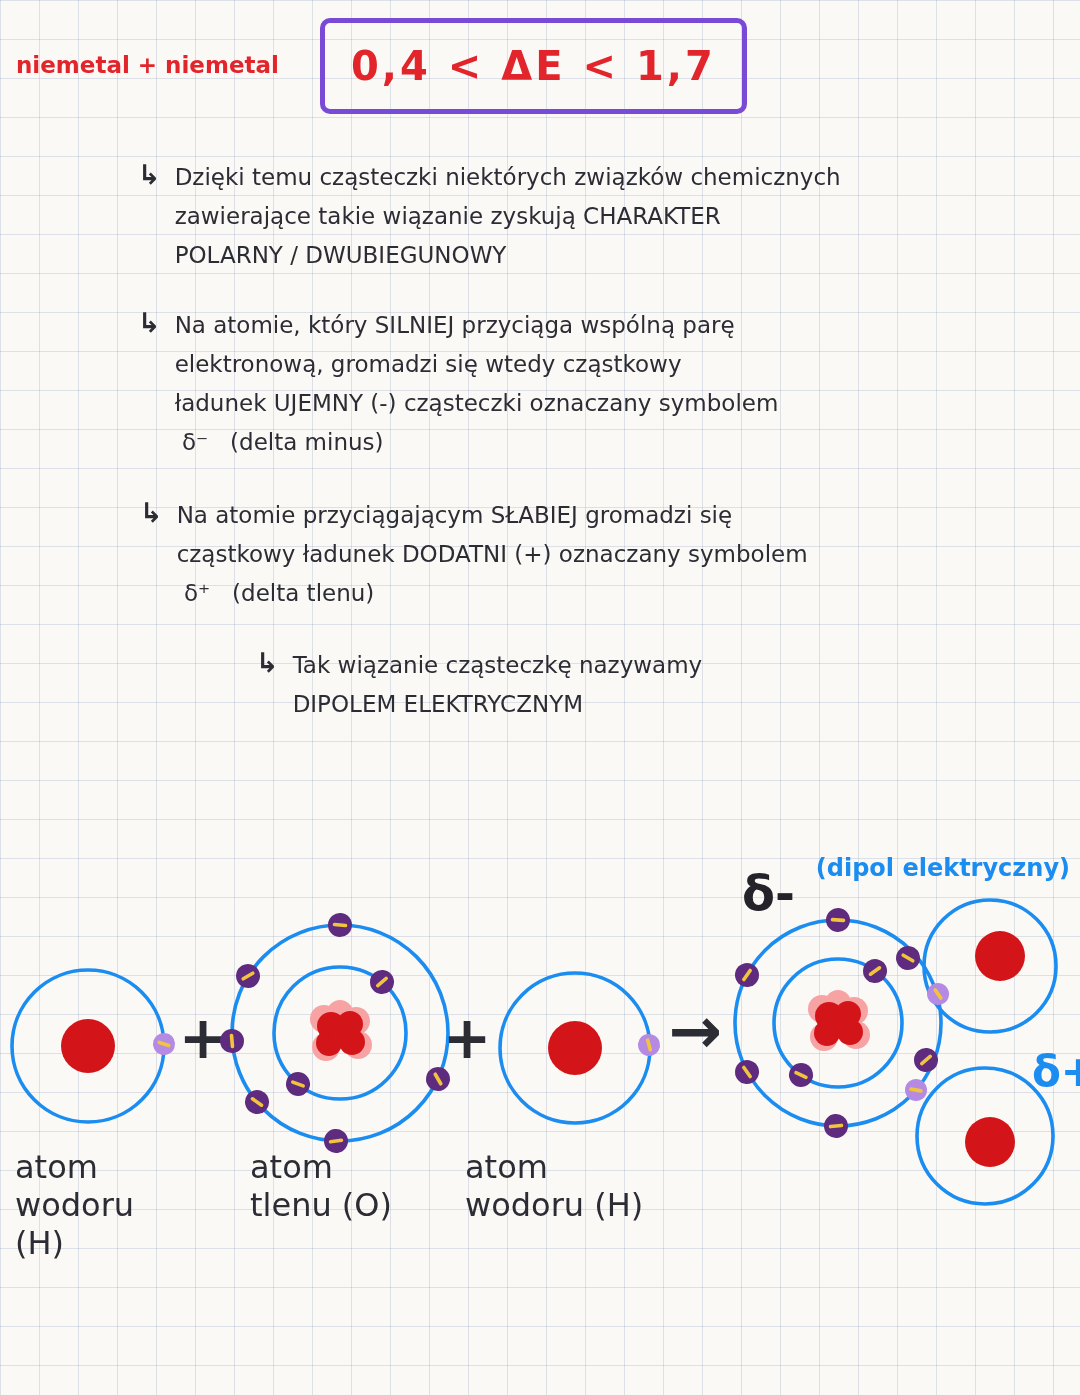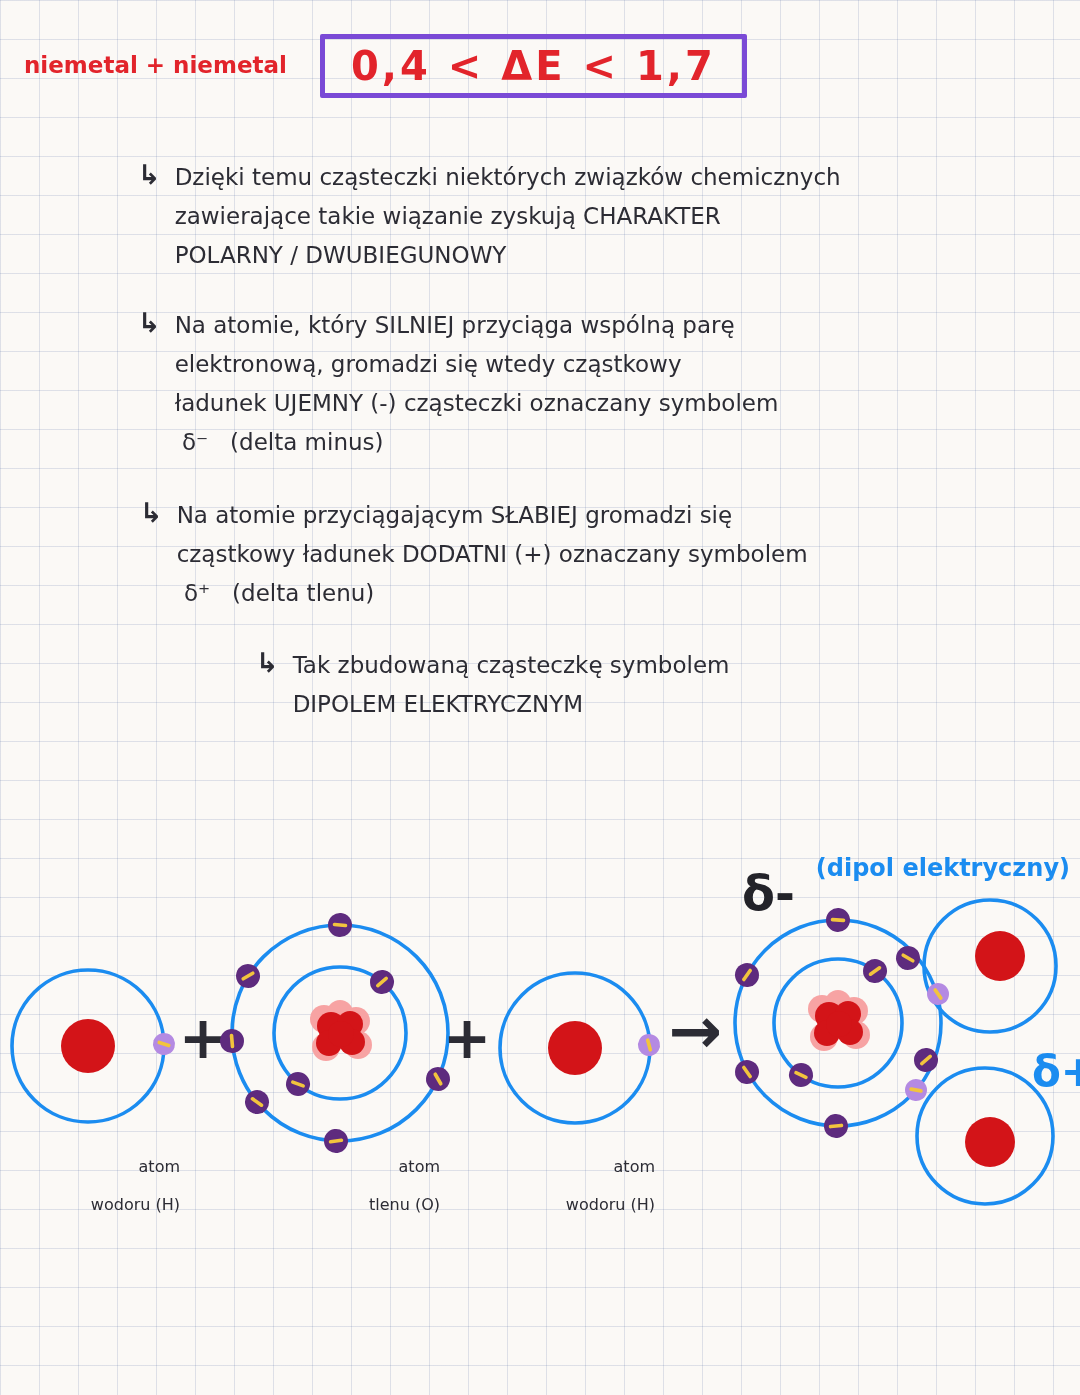--- a/index.html
+++ b/index.html
@@ -18,22 +18,22 @@
   *{margin:0;padding:0;box-sizing:border-box;}
   body{width:1080px;height:1395px;font-family:"DejaVu Sans",sans-serif;}
   .page{
     position:relative;width:1080px;height:1395px;overflow:hidden;color:var(--ink);
     background-color:var(--paper);
     background-image:
       linear-gradient(to right,var(--grid) 1px,transparent 1px),
       linear-gradient(to bottom,var(--grid) 1px,transparent 1px);
     background-size:39px 39px;
   }
-  .hdr-label{position:absolute;left:24px;top:52px;font-size:23px;font-weight:700;color:var(--red);}
-  .formula-box{position:absolute;left:320px;top:34px;border:5px solid var(--frame);border-radius:2px;padding:4px 26px;background:transparent;}
+  .hdr-label{position:absolute;left:16px;top:52px;font-size:23px;font-weight:700;color:var(--red);}
+  .formula-box{position:absolute;left:320px;top:18px;border:5px solid var(--frame);border-radius:10px;padding:20px 26px;background:transparent;}
   .formula{font-size:40px;font-weight:700;color:var(--red);letter-spacing:3px;white-space:nowrap;}
 
   .note{position:absolute;display:flex;gap:14px;font-size:23px;line-height:39px;}
   .note .bullet{font-size:27px;font-weight:700;line-height:34px;}
   .note .body{white-space:pre-wrap;}
   .note-1{left:138px;top:158px;}
   .note-2{left:138px;top:306px;}
   .note-3{left:140px;top:496px;}
   .subnote{left:256px;top:646px;}
   .example{position:absolute;left:140px;top:760px;font-size:23px;}
@@ -45,21 +45,21 @@
   .n-pink{fill:var(--npink);}
   .e-purple{fill:var(--epurple);}
   .e-lilac{fill:var(--elilac);}
   .e-dash{stroke:var(--edash);stroke-width:3.6px;stroke-linecap:round;}
   .op{font-size:58px;font-weight:700;fill:var(--ink);}
   .arrow{font-size:64px;font-weight:700;fill:var(--ink);}
   .delta-dark{font-size:48px;font-weight:700;fill:#232329;}
   .blue-caption{font-size:24px;font-weight:600;fill:var(--blue);}
   .blue-delta{font-size:42px;font-weight:700;fill:var(--blue);}
 
-  .atom-label{position:absolute;text-align:right;font-size:16px;line-height:38px;white-space:pre-line;color:var(--ink);}
+  .atom-label{position:absolute;text-align:left;font-size:32px;line-height:38px;white-space:pre-line;color:var(--ink);}
   .label-h1{left:15px;top:1148px;width:165px;}
   .label-o{left:250px;top:1148px;width:190px;}
   .label-h2{left:465px;top:1148px;width:190px;}
   .label-water{left:725px;top:1186px;width:220px;}
 </style>
 </head>
 <body>
 
 <div class="page">
 
@@ -85,21 +85,21 @@
 
   <div class="note note-3">
     <span class="bullet">↳</span>
     <span class="body">Na atomie przyciągającym SŁABIEJ gromadzi się
 cząstkowy ładunek DODATNI (+) oznaczany symbolem
  δ⁺   (delta tlenu)</span>
   </div>
 
   <div class="note subnote">
     <span class="bullet">↳</span>
-    <span class="body">Tak zbudowaną cząsteczkę symbolem
+    <span class="body">Tak wiązanie cząsteczkę nazywamy
 DIPOLEM ELEKTRYCZNYM</span>
   </div>
 
 
   <svg class="diagram-svg" width="1080" height="440" viewBox="0 0 1080 440">
     <defs>
       <g id="ep">
           <circle r="12" class="e-purple"></circle>
           <line x1="-5.5" y1="0" x2="5.5" y2="0" class="e-dash"></line>
         </g>

